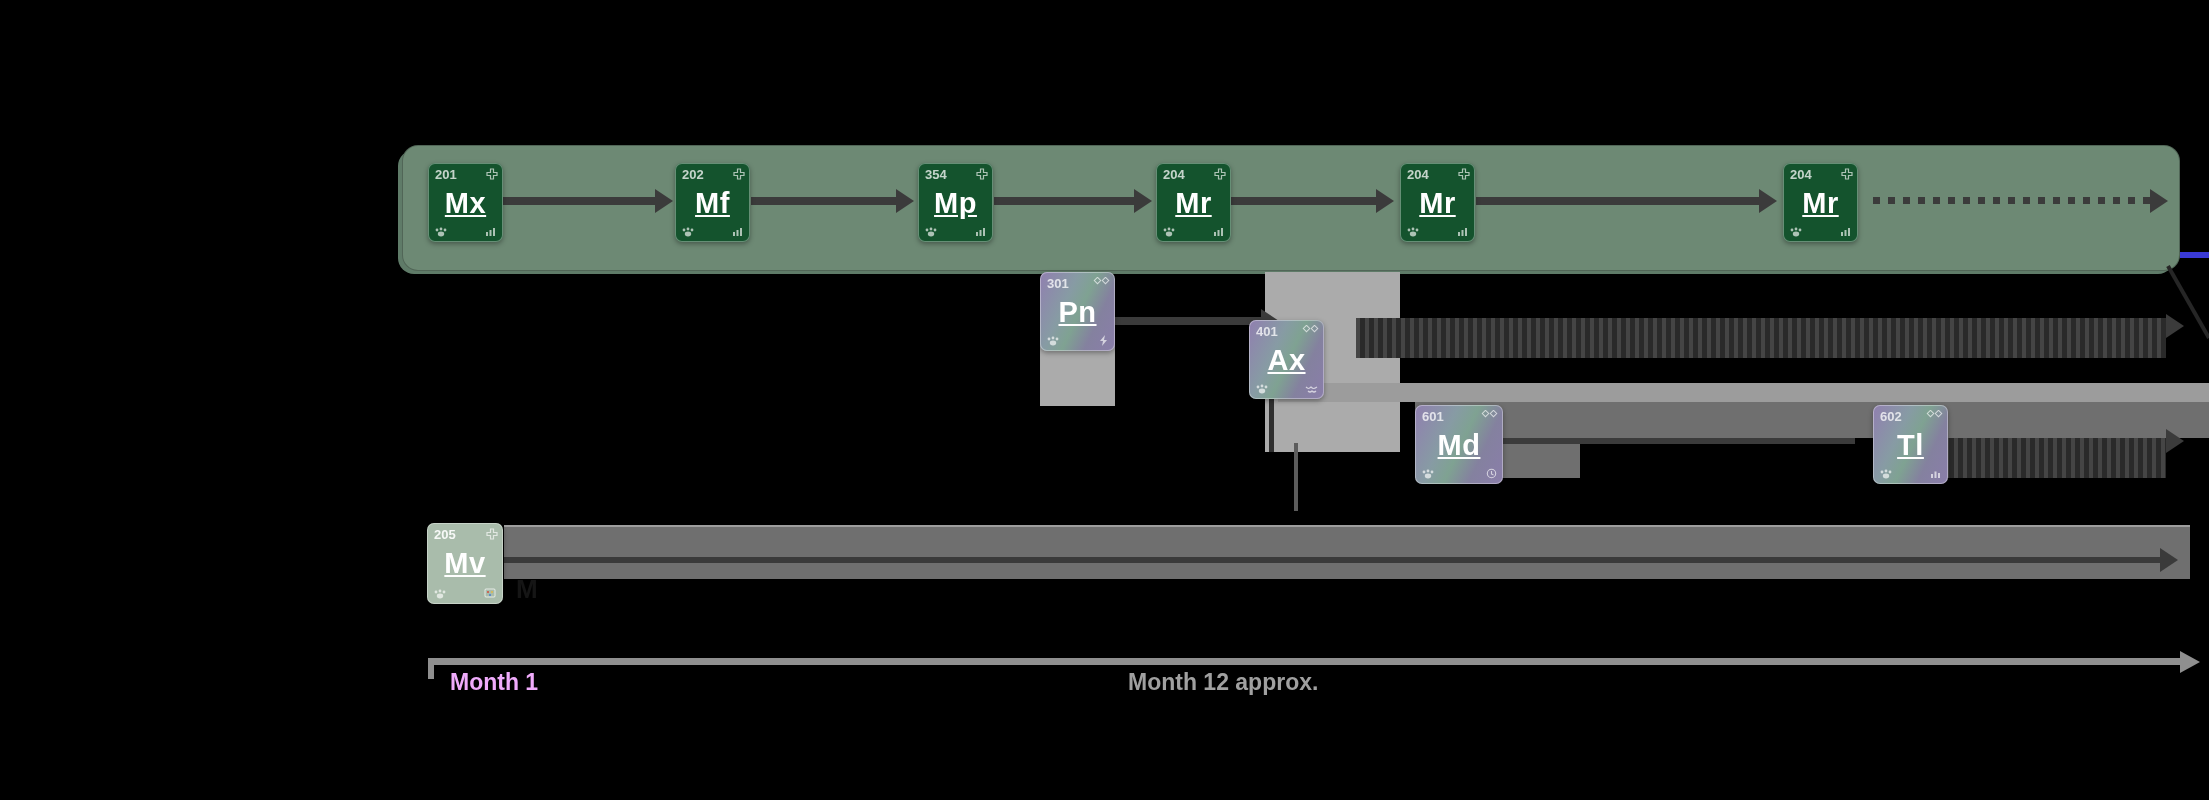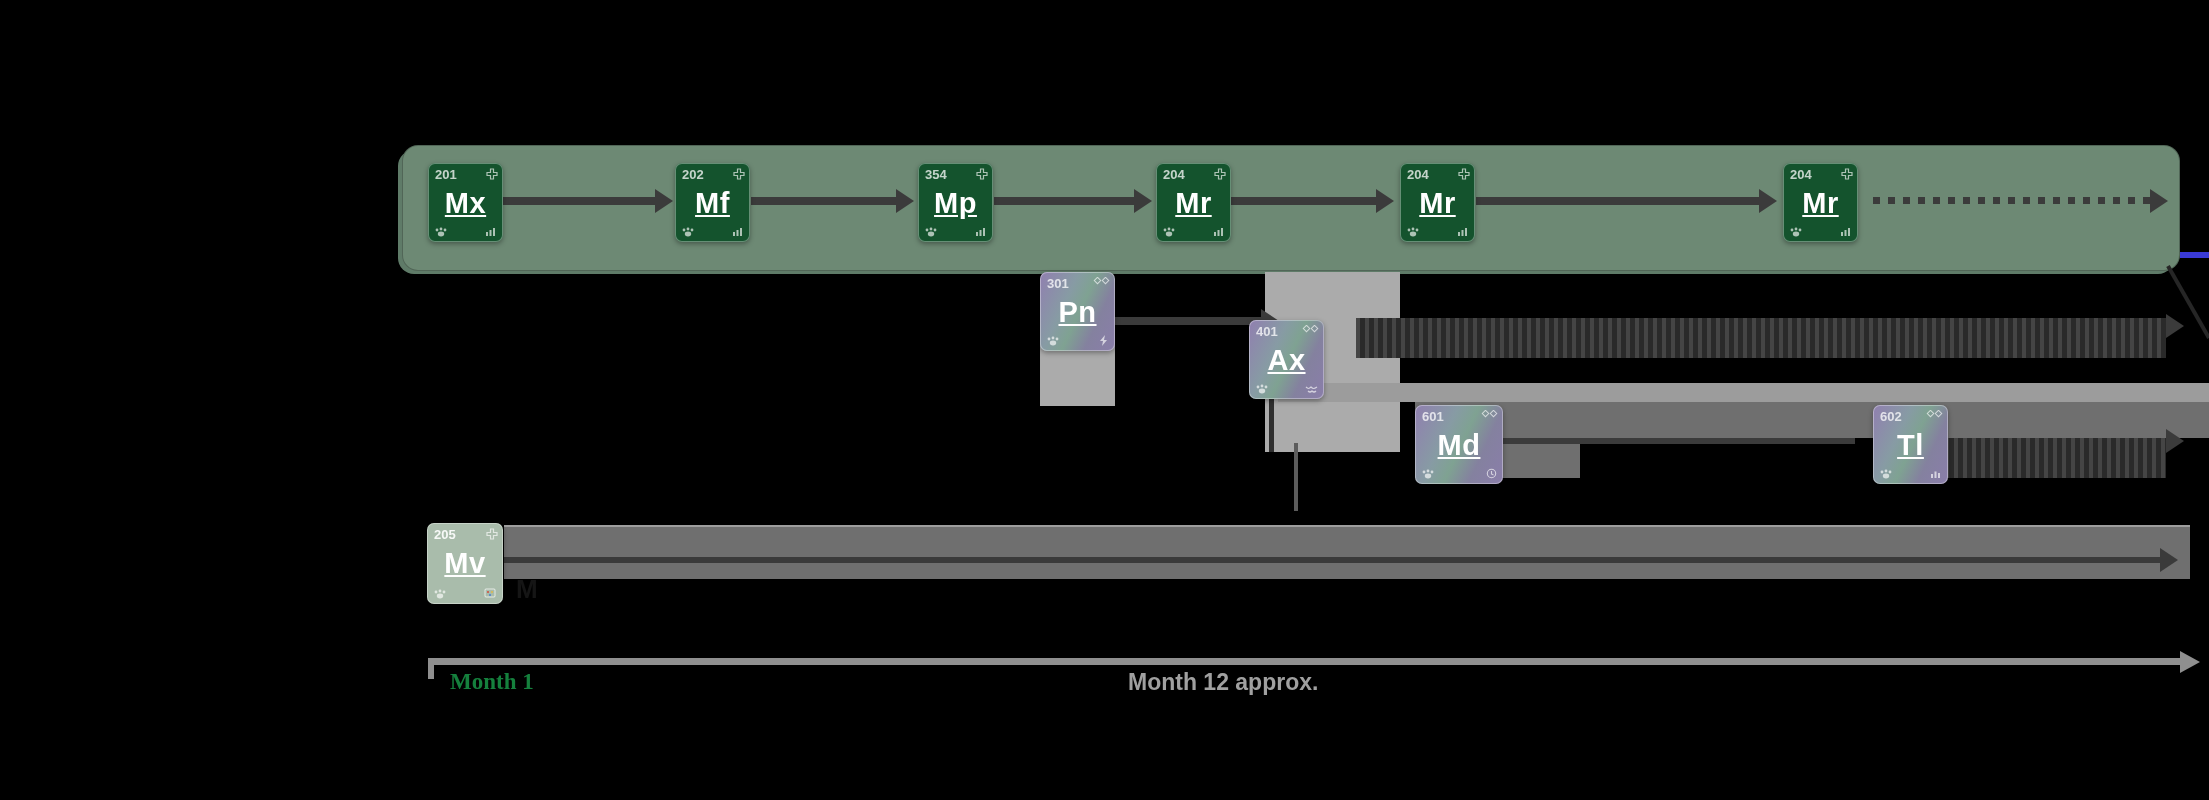--- a/index.html
+++ b/index.html
@@ -43,21 +43,21 @@
   .bar-light{background:#9c9c9c;}
   .bar-mid{background:#6f6f6f;}
   .vline{position:absolute;}
 
   
   .timeline{position:absolute;background:#8f8f8f;}
   .tl-head{position:absolute;width:0;height:0;border-style:solid;
            border-top:11px solid transparent;border-bottom:11px solid transparent;
            border-left:20px solid #8f8f8f;border-right:0;}
   .label{position:absolute;font-size:23px;font-weight:600;white-space:nowrap;}
-  .label.dark{color:#15803d;font-family:Liberation Serif, serif;}
+  .label.dark{color:#f0abfc;}
   .label.gray{color:#a0a0a0;}
   .caption{position:absolute;font-size:26px;font-weight:600;color:#151515;}
 
   .artifact-blue{position:absolute;background:#3a3ad6;}
   svg.overlay{position:absolute;overflow:visible;}
   .ic{opacity:.65;}
 </style>
 </head>
 <body>
 

